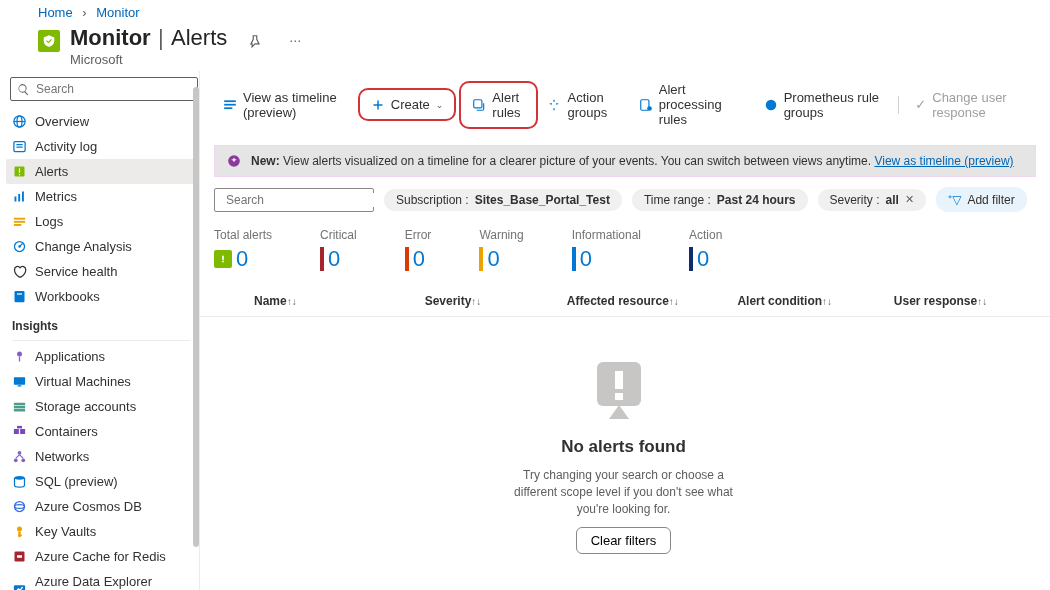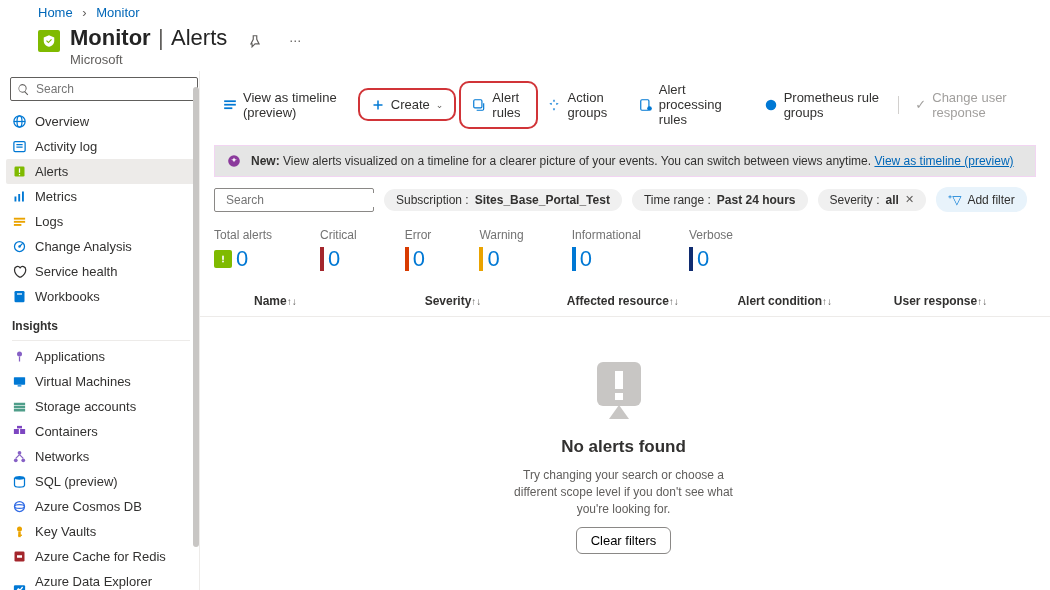--- a/index.html
+++ b/index.html
@@ -434,21 +434,21 @@
           </div>
         </div>
         <div class="sumitem">
           <div class="slabel">Informational</div>
           <div class="sval">
             <span class="bar" style="background:#0078d4"></span>
             <span>0</span>
           </div>
         </div>
         <div class="sumitem">
-          <div class="slabel">Verbose</div>
+          <div class="slabel">Action</div>
           <div class="sval">
             <span class="bar" style="background:#102c70"></span>
             <span>0</span>
           </div>
         </div>
       </div>
 
     <div class="tablehead">
       <div style="width:40px;"></div>
       <div style="flex:1.2;">

